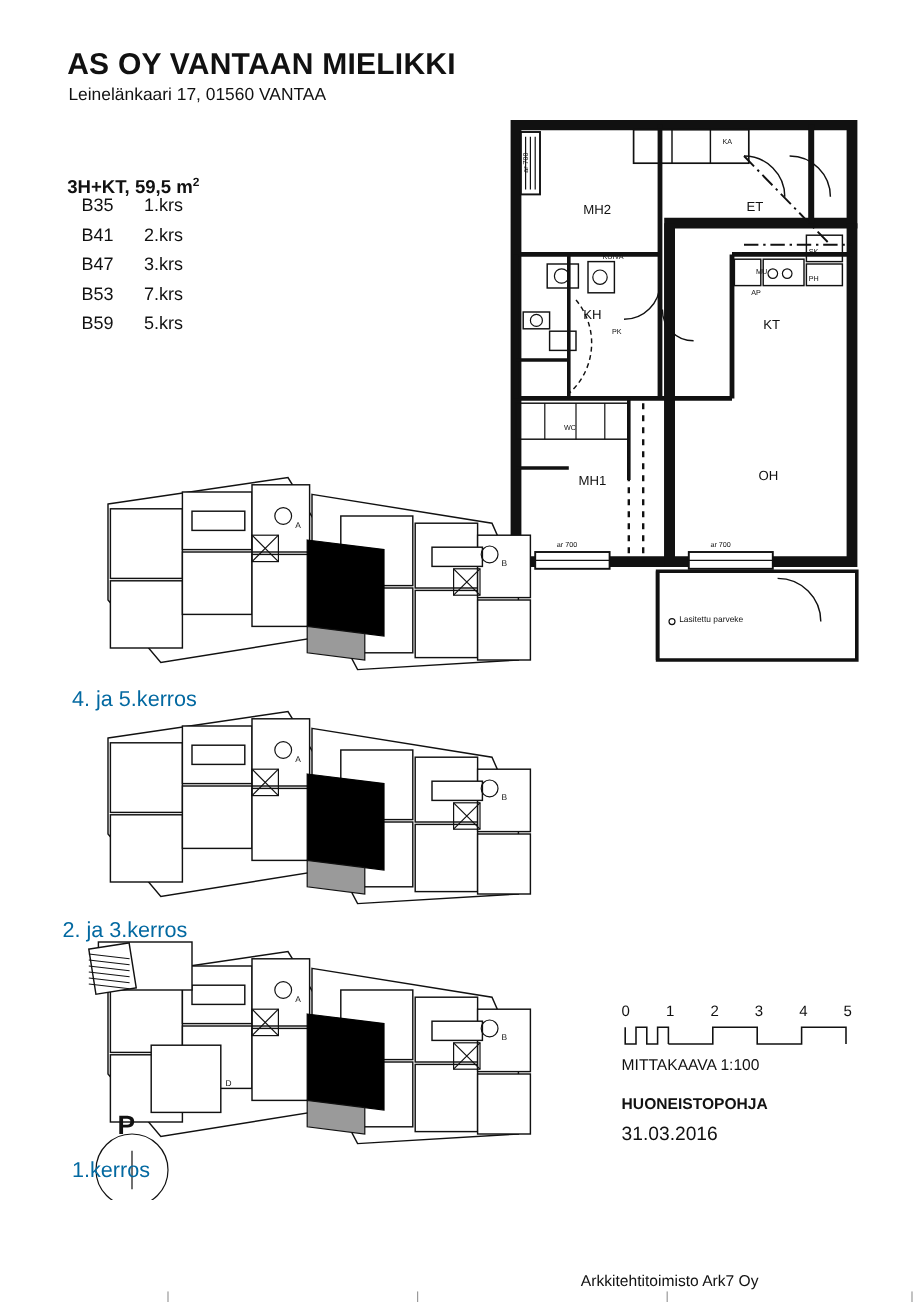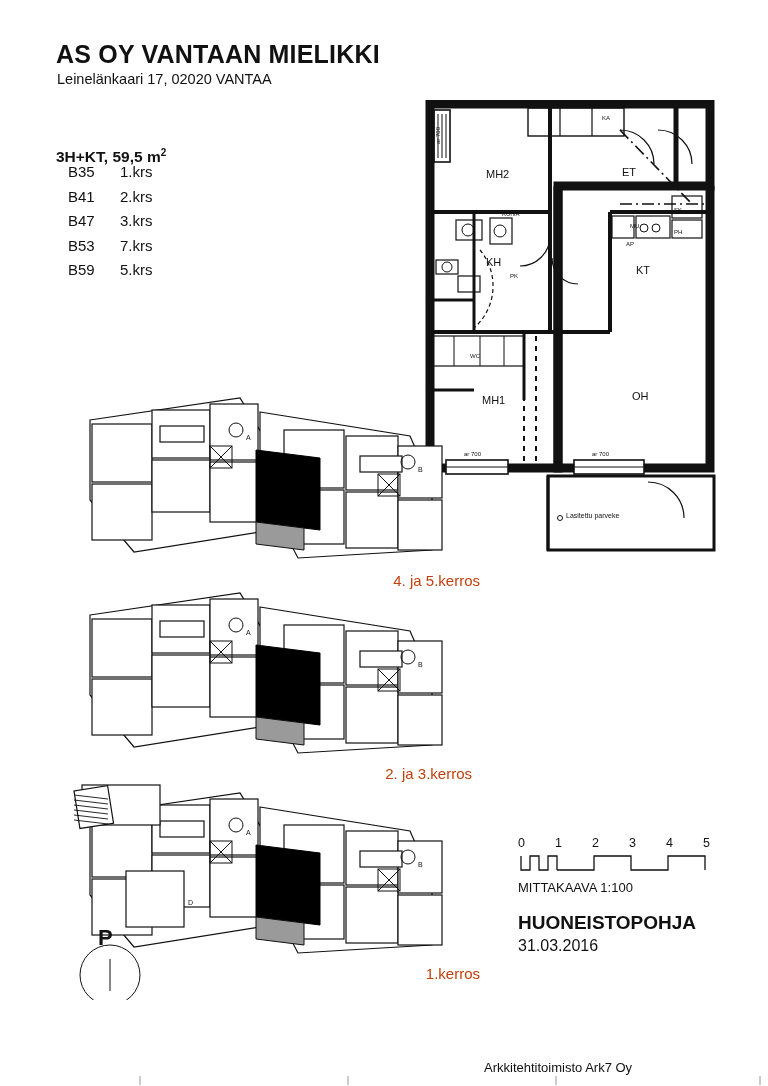--- a/index.html
+++ b/index.html
@@ -41,63 +41,63 @@
     position:absolute;left:424px;top:100px;width:300px;height:470px;
   }
   .plan svg{display:block;}
 
   
   .keyplan{position:absolute;}
   .kp1{left:60px;top:390px;width:420px;height:210px;}
   .kp2{left:60px;top:585px;width:420px;height:210px;}
   .kp3{left:60px;top:775px;width:420px;height:225px;}
   .kpcaption{
-    position:absolute;text-align:right;width:420px;
-    font-size:15px;color:#c2410c;
+    position:absolute;text-align:left;width:420px;
+    font-size:18px;color:#0369a1;
   }
   .cap1{left:60px;top:572px;}
   .cap2{left:52px;top:765px;}
   .cap3{left:60px;top:965px;}
 
   .pmark{
     position:absolute;left:98px;top:925px;
     font-size:22px;font-weight:700;
   }
 
   
   .scalewrap{position:absolute;left:518px;top:836px;width:210px;}
   .scalenums{position:relative;height:16px;font-size:12.5px;}
   .scalenums span{position:absolute;top:0;}
   .scalebar{position:relative;margin-top:2px;}
   .scaletext{
     position:absolute;left:518px;top:880px;font-size:13px;text-align:right;
   }
   .doctitle{
-    position:absolute;left:518px;top:912px;font-size:19px;font-weight:700;
+    position:absolute;left:518px;top:912px;font-size:13px;font-weight:700;
   }
   .docdate{
     position:absolute;left:518px;top:937px;font-size:16px;font-weight:400;
   }
   .office{
     position:absolute;left:484px;top:1060px;font-size:13px;
   }
   .logo{position:absolute;left:638px;top:975px;width:96px;height:80px;}
 
   
   .bticks{position:absolute;left:0;top:1076px;width:768px;height:10px;}
 
   .lbl{font-family:"Liberation Sans", sans-serif;}
 </style>
 </head>
 <body>
 
 <div class="page">
 
   <div class="title">AS OY VANTAAN MIELIKKI</div>
-  <div class="subtitle">Leinelänkaari 17, 02020  VANTAA</div>
+  <div class="subtitle">Leinelänkaari 17, 01560  VANTAA</div>
 
   <div class="unittype">
     <span>3H+KT,  59,5 m</span><sup>2</sup>
   </div>
 
   <div class="unitlist">
     <div class="row">
       <span class="code">B35</span>
       <span class="flr">1.krs</span>
     </div>

